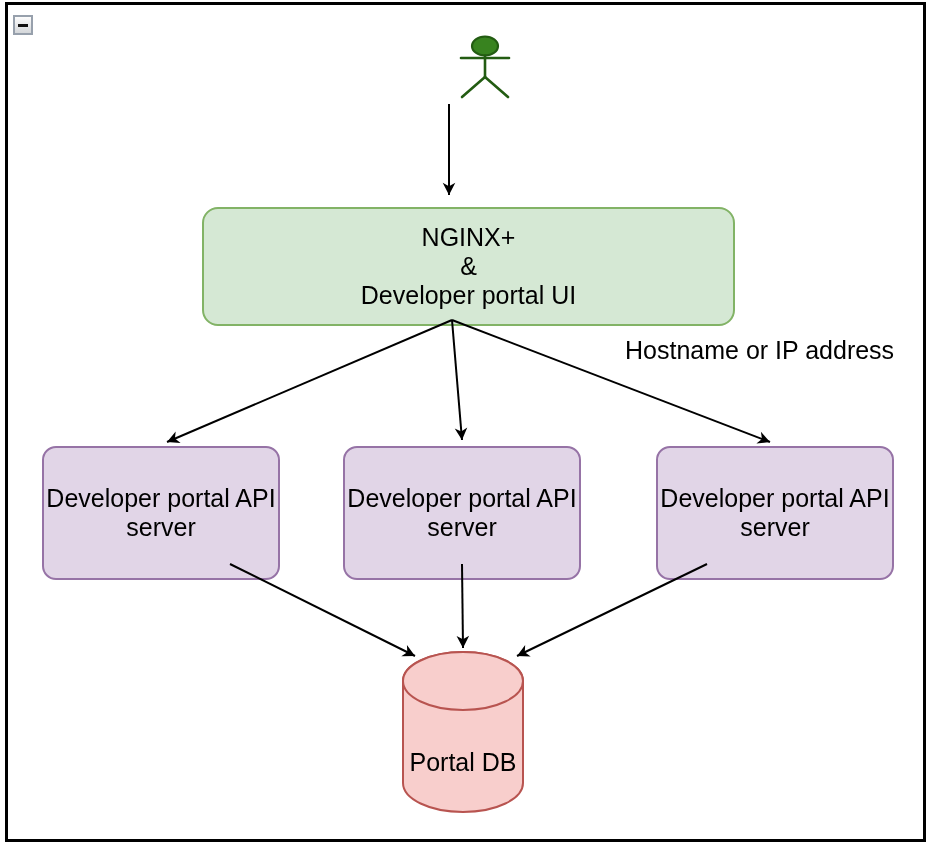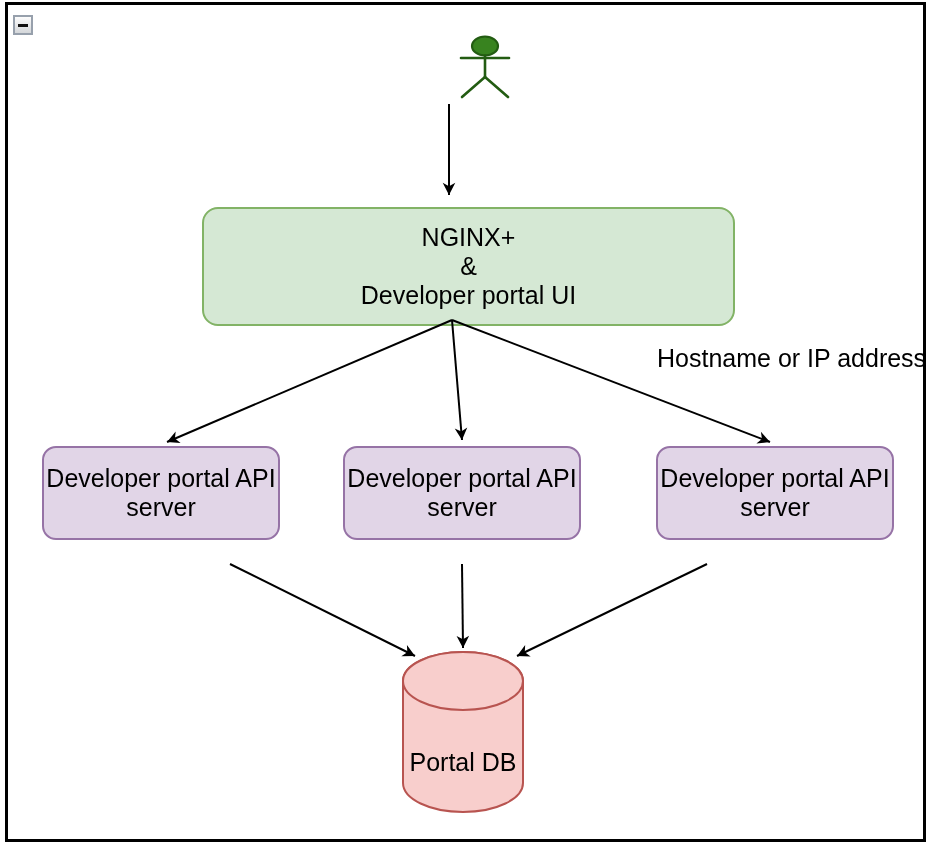--- a/index.html
+++ b/index.html
@@ -75,38 +75,38 @@
     width: 533px;
     height: 119px;
     background: #d5e8d4;
     border: 2px solid #82b366;
     border-radius: 16px;
     margin-top: 8px;
   }
   .node.api {
     top: 446px;
     width: 238px;
-    height: 94px;
+    height: 134px;
     background: #e1d5e7;
     border: 2px solid #9673a6;
     border-radius: 14px;
   }
   .node.api.a1 { left: 42px; }
   .node.api.a2 { left: 343px; }
   .node.api.a3 { left: 656px; }
   .edge-label {
     position: absolute;
     font-size: 25px;
     line-height: 28px;
     color: #000000;
     white-space: nowrap;
     z-index: 3;
   }
   .edge-label.request { left: 492px; top: 146px; }
-  .edge-label.routing { left: 625px; top: 344px; margin-left: 32px; }
+  .edge-label.routing { left: 625px; top: 336px; }
   .db-label {
     position: absolute;
     left: 403px;
     top: 748px;
     width: 120px;
     text-align: center;
     font-size: 25px;
     color: #000000;
     z-index: 3;
   }

